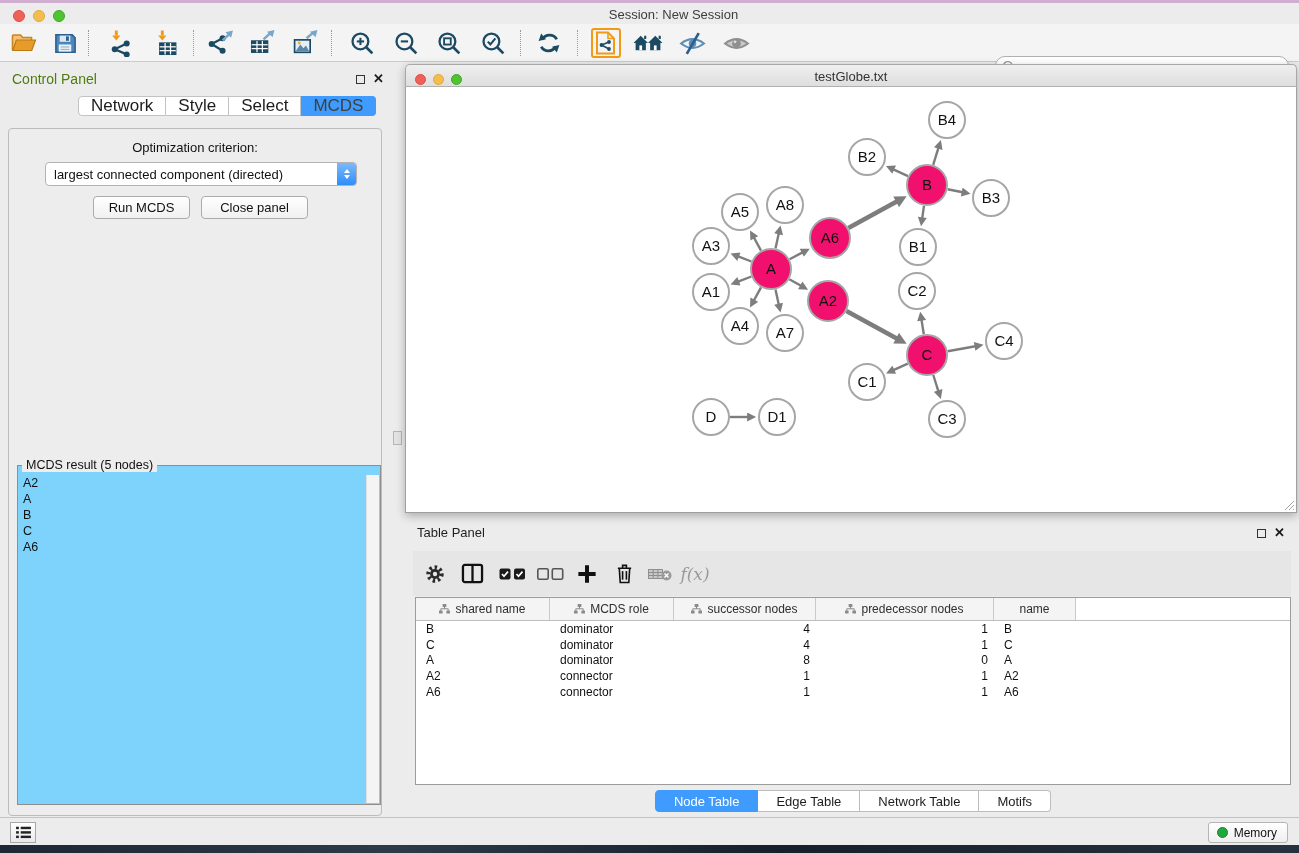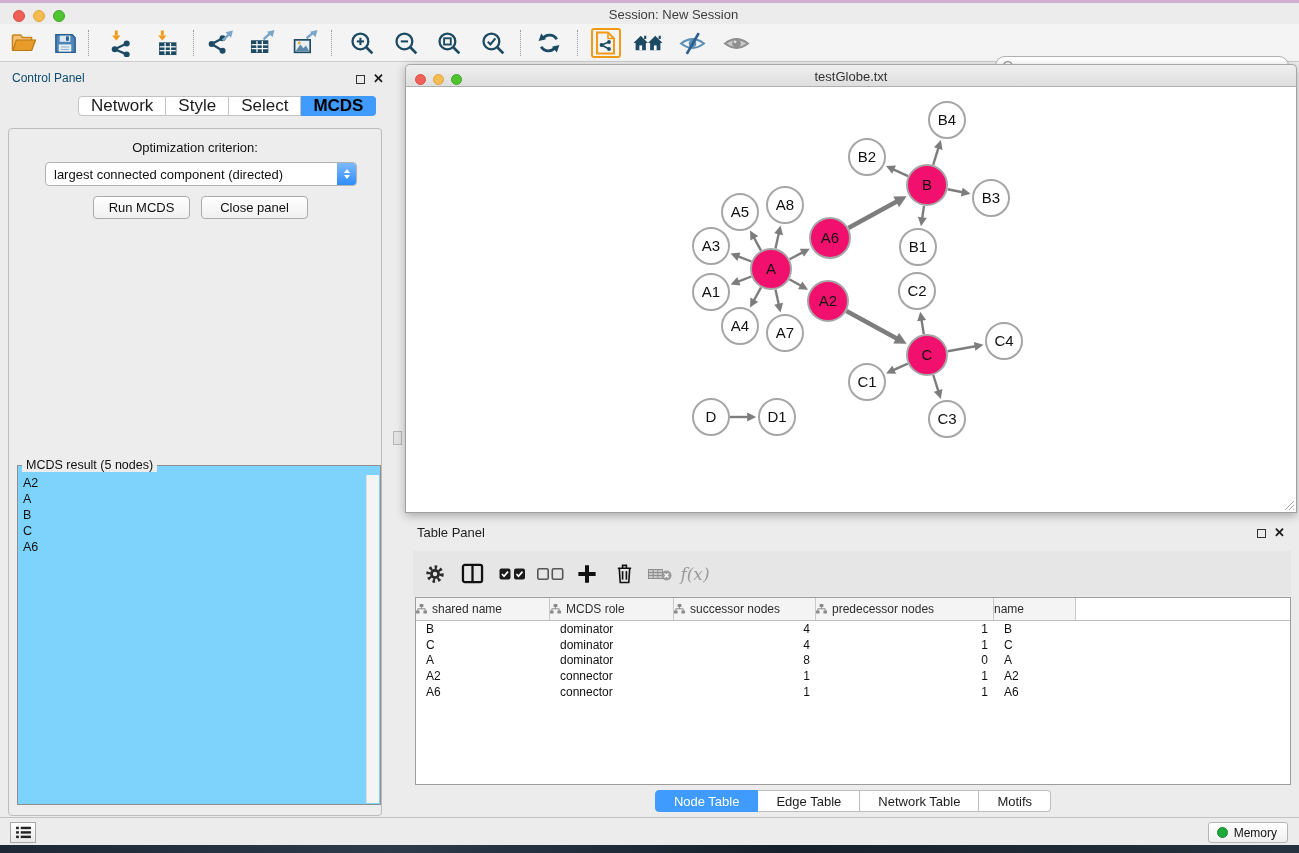--- a/index.html
+++ b/index.html
@@ -18,29 +18,29 @@
 
   
   .main-toolbar { left:0; top:24px; width:1299px; height:38px; background:#f4f4f4; border-bottom:1px solid #cccccc; }
   .tb-icon { position:absolute; top:4px; width:30px; height:30px; display:flex; align-items:center; justify-content:center; }
   .tb-sep { position:absolute; top:6px; height:26px; width:0; border-left:1px dotted #9a9a9a; }
   .tb-active-box { border:2px solid #f09a16; border-radius:3px; }
   .search-box { position:absolute; left:995px; top:32px; width:294px; height:21px; background:#fff; border:1px solid #b0b0b0; border-radius:10px; display:flex; align-items:center; padding-left:6px; }
   .search-box input { border:none; outline:none; flex:1; font-size:12px; background:transparent; height:16px; }
 
   
-  .cp-title { left:12px; top:71px; font-size:12px; color:#0c4a6e; }
+  .cp-title { left:12px; top:71px; font-size:14px; color:#4d7c0f; }
   .panel-btns { display:flex; gap:8px; align-items:center; }
   .float-glyph { width:9px; height:9px; border:1.5px solid #333; display:inline-block; }
   .close-glyph { font-size:13px; font-weight:bold; color:#1a1a1a; line-height:10px; }
   .cp-tabs { left:78px; top:96px; display:flex; }
   .tab { height:20px; padding:0 12px; font-size:17px; display:flex; align-items:center; background:#fff; border:1px solid #c3c3c3; border-left:none; color:#1c1c1c; }
   .tab:first-child { border-left:1px solid #c3c3c3; border-radius:4px 0 0 4px; }
   .tab:last-child { border-radius:0 4px 4px 0; }
-  .tab.active { background:#3f9bfd; border-color:#3f9bfd; color:#000000;font-weight:bold; }
+  .tab.active { background:#3f9bfd; border-color:#3f9bfd; color:#404040; }
   .cp-panel { left:8px; top:128px; width:374px; height:688px; background:#ededed; border:1px solid #bcbcbc; border-radius:4px; }
   .opt-label { position:absolute; left:0; right:0; top:11px; text-align:center; font-size:13px; color:#111; }
   .criterion { position:absolute; left:36px; top:33px; width:312px; height:24px; background:#fff; border:1px solid #b3b3b3; border-radius:4px; display:flex; align-items:center; }
   .criterion .val { flex:1; font-size:13px; color:#111; padding-left:8px; white-space:nowrap; overflow:hidden; }
   .stepper { width:19px; height:22px; margin-right:0; border-radius:0 3px 3px 0; background:linear-gradient(#7db9fb,#2f8df9); display:flex; flex-direction:column; align-items:center; justify-content:center; gap:2px; }
   .chev-up { width:0;height:0;border-left:3.5px solid transparent;border-right:3.5px solid transparent;border-bottom:4px solid #fff; }
   .chev-dn { width:0;height:0;border-left:3.5px solid transparent;border-right:3.5px solid transparent;border-top:4px solid #fff; }
   .cp-btn { position:absolute; top:67px; height:23px; background:linear-gradient(#ffffff,#f0f0f0); border:1px solid #ababab; border-radius:4px; font-size:13px; color:#111; display:flex; align-items:center; justify-content:center; font-family:"Liberation Sans",sans-serif; }
   .fieldset { position:absolute; left:8px; top:336px; width:364px; height:340px; border:1px solid #8f8f8f; background:#7dd3fc; }
   .fieldset .legend { position:absolute; top:-8px; left:4px; background:#ededed; padding:0 4px; font-size:12.5px; color:#111; }
@@ -58,21 +58,21 @@
   .net-content { position:absolute; left:0; top:23px; right:0; bottom:0; background:#fff; border:1px solid #9f9f9f; border-top:none; }
   .resize-grip { position:absolute; right:1px; bottom:1px; }
 
   
   .tp-title { left:417px; top:525px; font-size:13px; color:#1f1f1f; }
   .tp-toolbar { left:413px; top:551px; width:878px; height:45px; background:#e6e6e6; }
   .tp-icon { position:absolute; top:0; height:45px; display:flex; align-items:center; justify-content:center; width:32px; }
   .fx { font-family:"DejaVu Serif", serif; font-style:italic; font-size:17px; color:#9a9a9a; }
   .data-table { left:415px; top:597px; width:876px; height:188px; background:#fff; border:1px solid #9c9c9c; overflow:hidden; }
   .thead { display:flex; height:23px; border-bottom:1px solid #bfbfbf; }
-  .th { background:#f4f4f4; border-right:1px solid #c9c9c9; display:flex; align-items:center; justify-content:flex-start; gap:5px; font-size:12px; color:#2e2e2e; }
+  .th { background:#f4f4f4; border-right:1px solid #c9c9c9; display:flex; align-items:center; justify-content:center; gap:5px; font-size:12px; color:#2e2e2e; }
   .trow { display:flex; height:15.7px; align-items:center; }
   .td { font-size:12px; color:#111; white-space:nowrap; }
   .td.left { padding-left:10px; text-align:left; }
   .td.right { padding-right:6px; text-align:right; }
   .tbl-tabs { left:415px; top:790px; width:876px; display:flex; justify-content:center; }
   .btab { height:22px; padding:0 18px; font-size:13px; display:flex; align-items:center; background:#fff; border:1px solid #bdbdbd; border-left:none; color:#1c1c1c; }
   .btab:first-child { border-left:1px solid #bdbdbd; border-radius:4px 0 0 4px; }
   .btab:last-child { border-radius:0 4px 4px 0; }
   .btab.active { background:#3f9bfd; border-color:#3f9bfd; color:#fff; }
 

